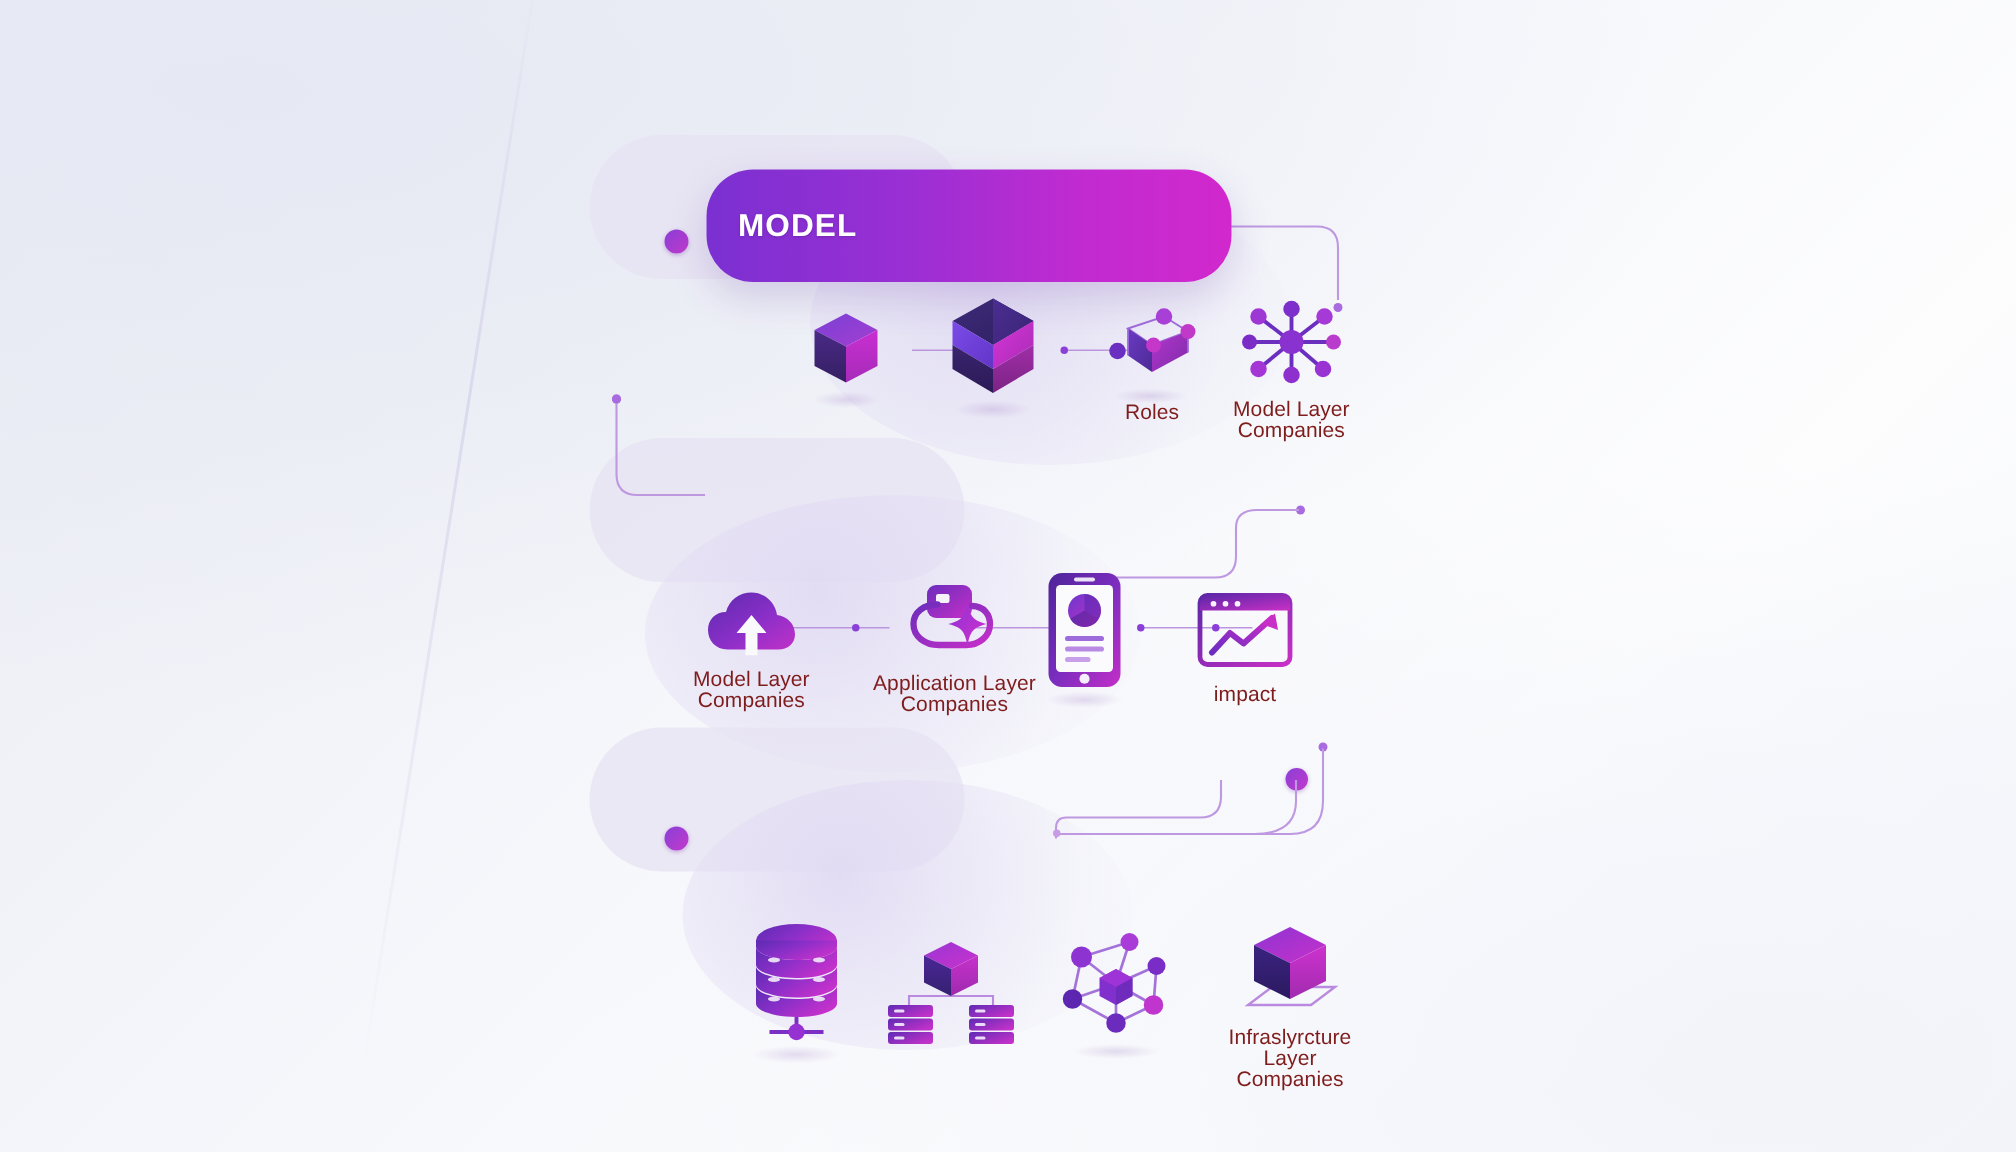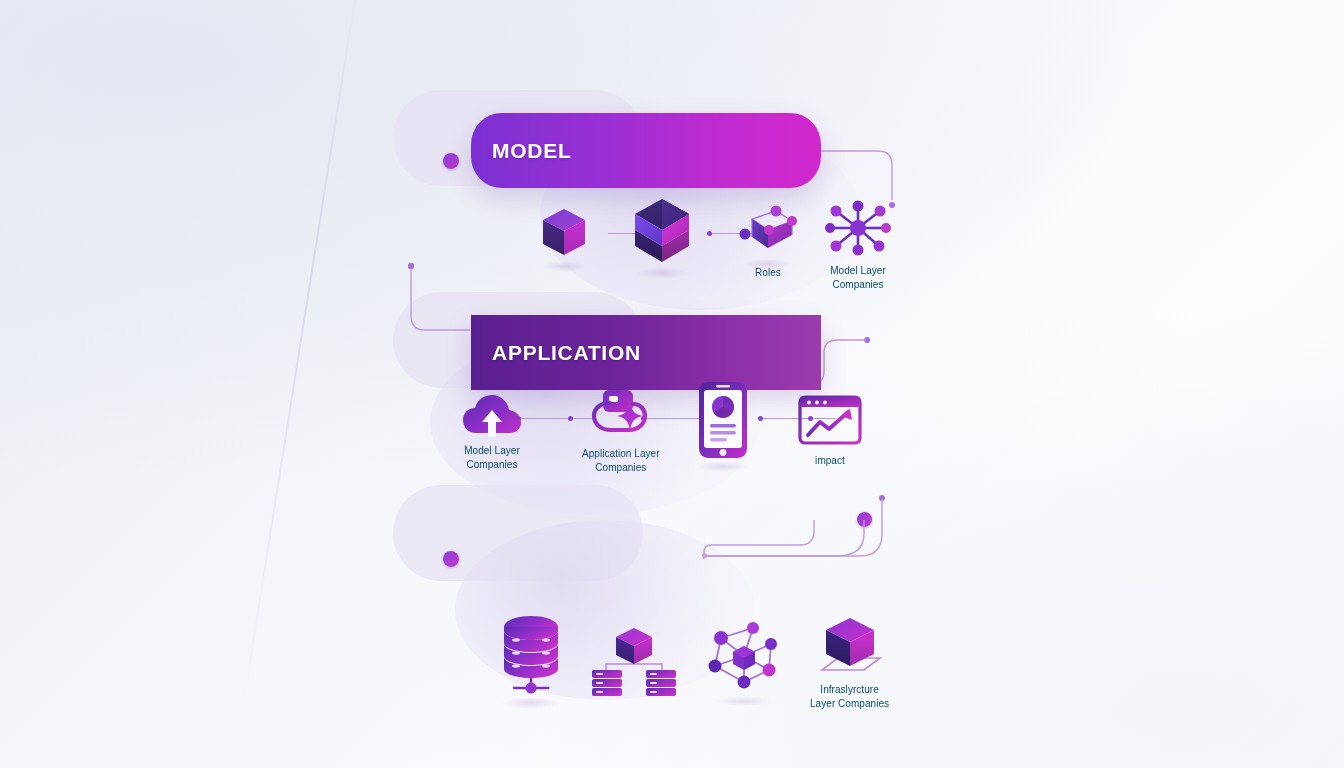--- a/index.html
+++ b/index.html
@@ -52,22 +52,22 @@
 
   
   .row{ position:absolute; left:440px; width:470px; height:110px; }
   #row-model{ top:195px; }
   #row-application{ top:393px; }
   #row-infrastructure{ top:614px; }
 
   .node{ position:absolute; display:flex; flex-direction:column; align-items:center; }
   .node .glyph{ position:relative; display:block; }
   .node .caption{
-    margin-top:3px; text-align:center; color:#0c4a6e;
-    font-size:10px; line-height:14px; letter-spacing:.005em;
+    margin-top:3px; text-align:center; color:#7f1d1d;
+    font-size:14px; line-height:14px; letter-spacing:.005em;
     white-space:pre-line;
   }
   .shadow-ellipse{
     position:absolute; border-radius:50%;
     background:radial-gradient(ellipse at center, rgba(150,110,190,.22) 0%, rgba(150,110,190,0) 70%);
   }
 
   
   .connector{ position:absolute; height:1.4px; background:#BB96DE; }
   .conn-dot{ position:absolute; width:5px; height:5px; border-radius:50%; background:#8A3FD8; }
@@ -243,23 +243,20 @@
           <circle cx="36" cy="51" r="5.5" fill="#8E30CE"></circle>
           <circle cx="14" cy="47" r="5.5" fill="#A436D6"></circle>
           <circle cx="8" cy="29" r="5" fill="#7B2BC6"></circle>
         </svg>
       </div>
       <div class="caption">Model Layer
 Companies</div>
     </div>
   </div>
 
-  <div class="banner" id="banner-application">
-    <span class="title">APPLICATION</span>
-  </div>
 
   <div class="row" id="row-application">
 
     <div class="connector" style="left:78px; top:25px; width:75px;"></div>
     <div class="conn-dot" style="left:76px; top:23px;"></div>
     <div class="conn-dot" style="left:128px; top:23px;"></div>
 
     <div class="connector" style="left:203px; top:25px; width:76px;"></div>
     <div class="conn-dot" style="left:201px; top:23px;"></div>
     <div class="conn-dot" style="left:275px; top:23px;"></div>

